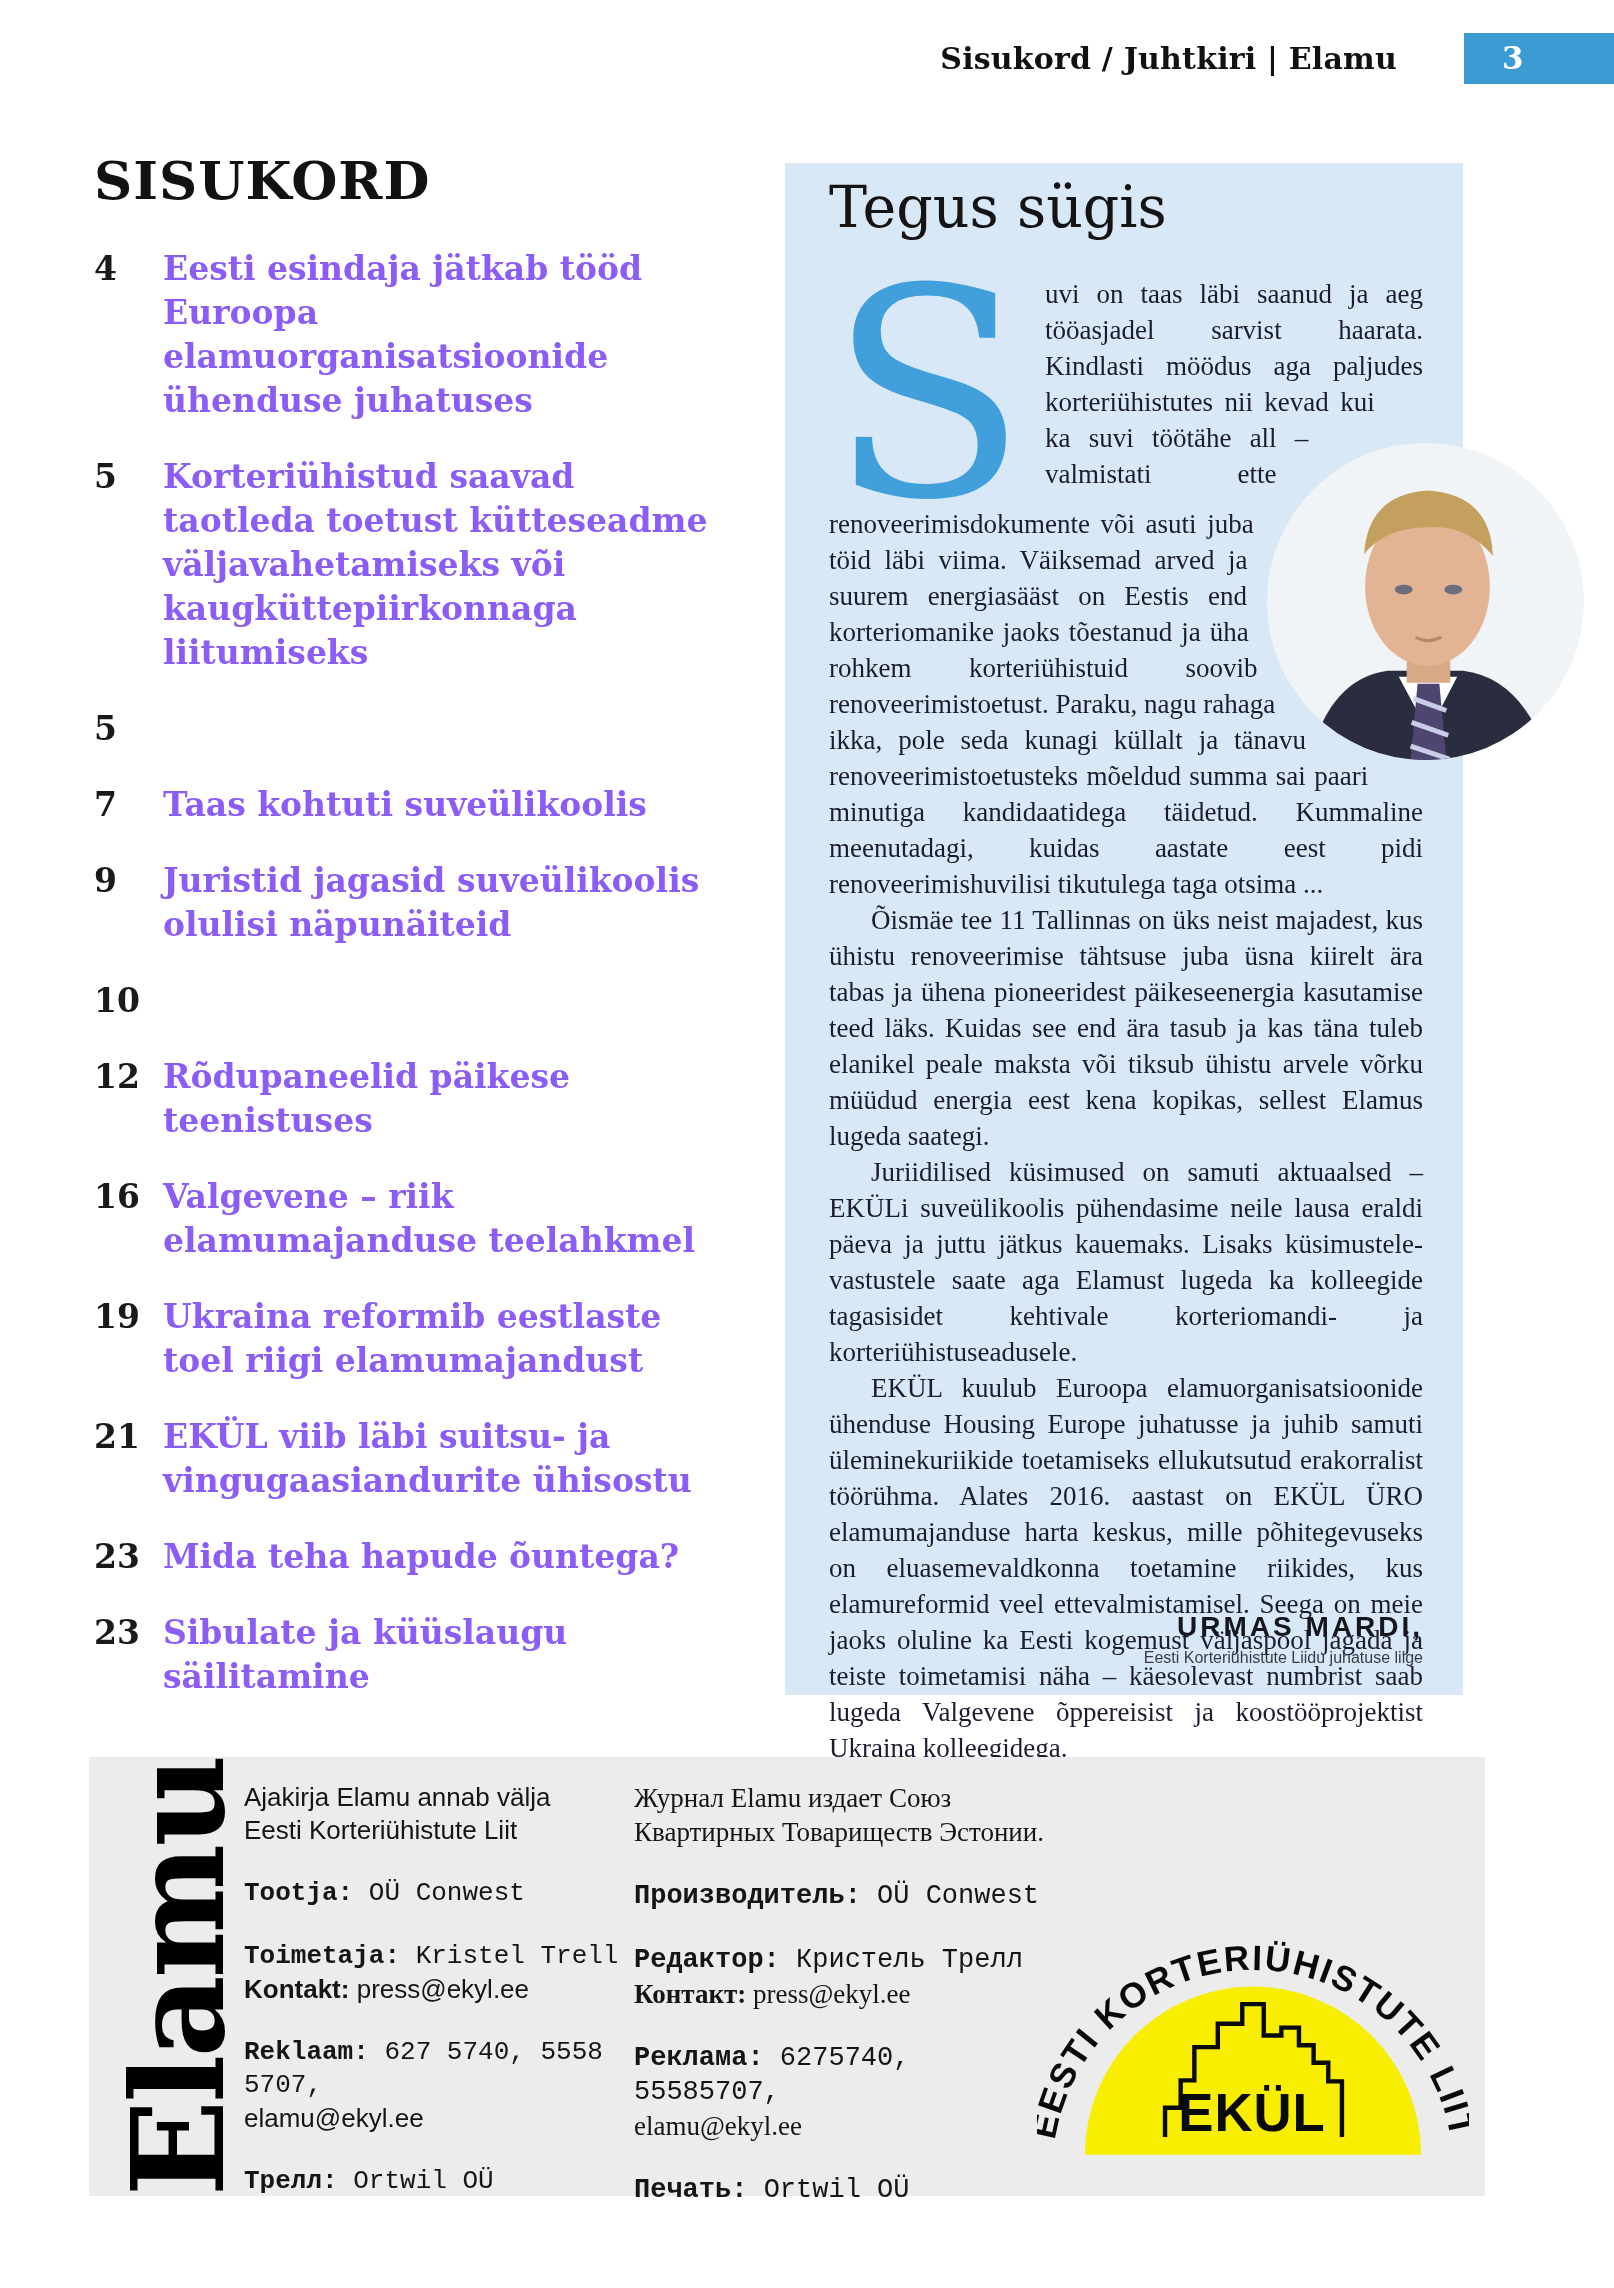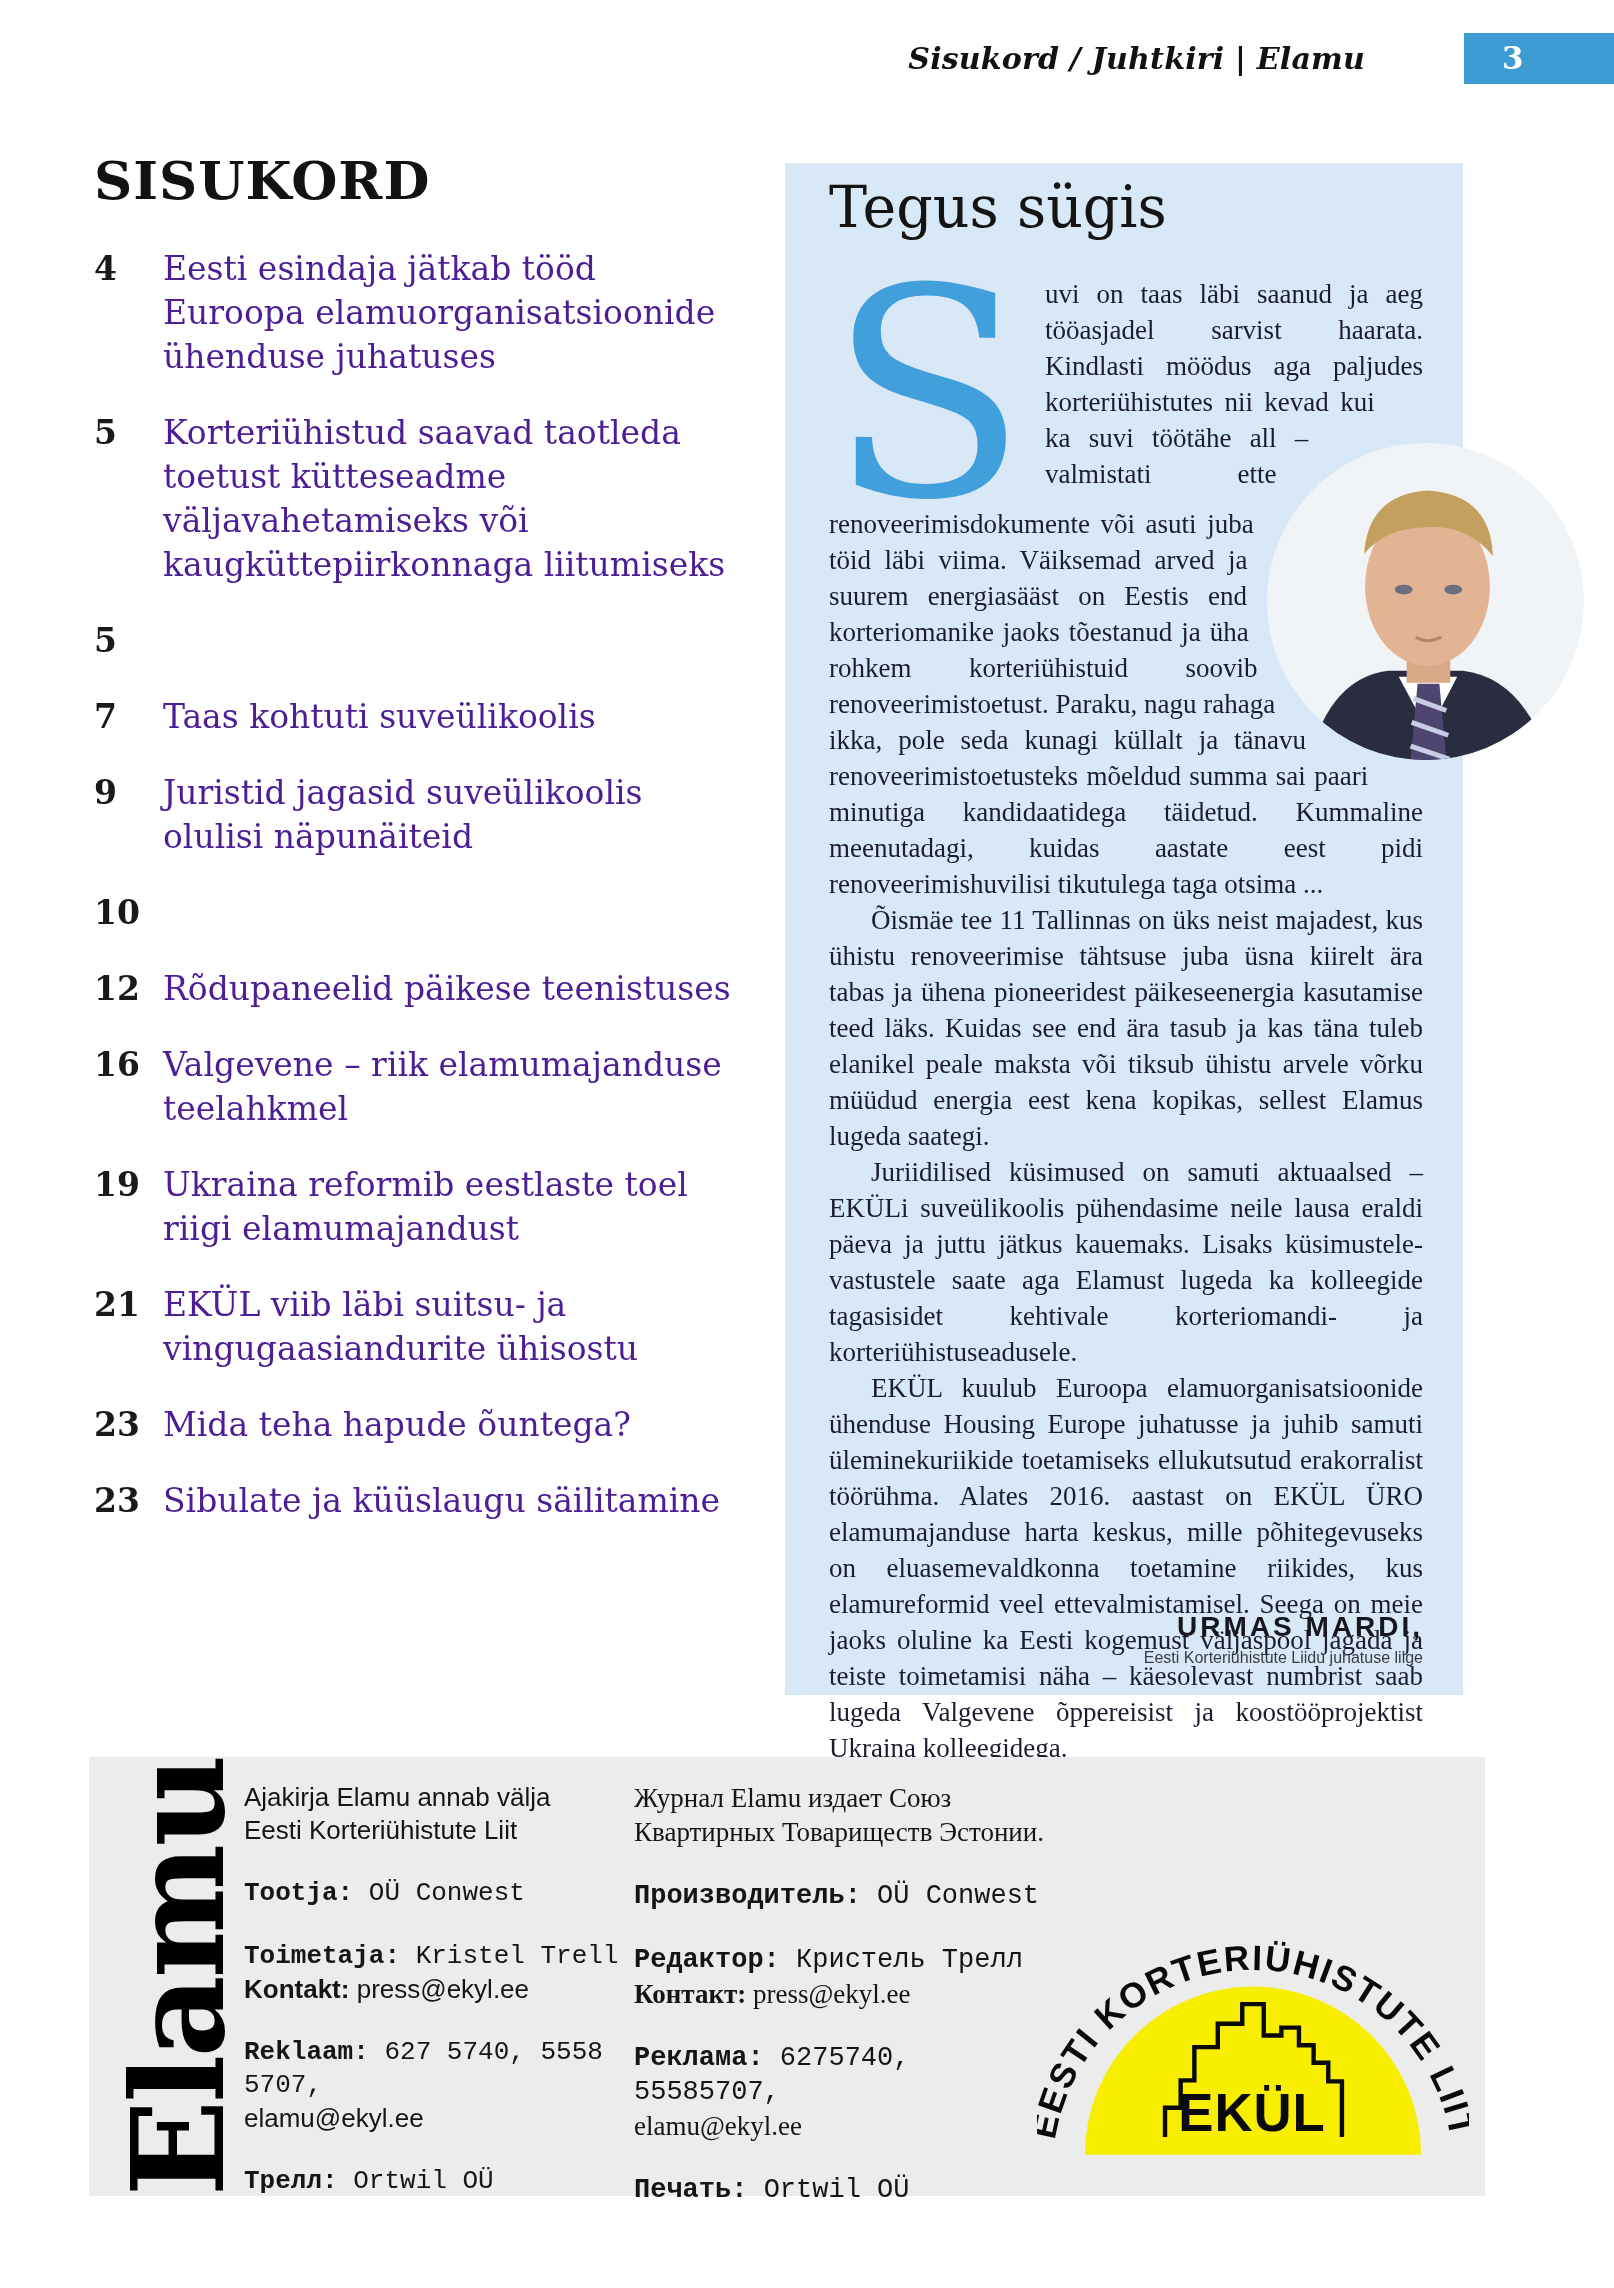--- a/index.html
+++ b/index.html
@@ -2,30 +2,30 @@
 <html><head>
 <meta charset="utf-8">
 <style>
   * { box-sizing: border-box; margin: 0; padding: 0; }
   html,body { background:#fff; }
   .page { position:relative; width:1615px; height:2289px; background:#ffffff; overflow:hidden;
           font-family:"Liberation Sans", sans-serif; }
 
   
   .hdr { position:absolute; top:33px; left:0; right:0; height:51px; display:flex; justify-content:flex-end; align-items:center; }
-  .hdr .crumb { font-family:"DejaVu Serif", serif; font-weight:700; font-size:30px; color:#111; margin-right:99px; letter-spacing:0.2px;font-style:italic; }
+  .hdr .crumb { font-family:"DejaVu Serif", serif; font-weight:700; font-size:30px; color:#111; margin-right:67px; letter-spacing:0.2px; }
   .hdr .pagenum { width:151px; height:51px; background:#3D9BD4; color:#fff; font-family:"DejaVu Serif", serif;
                   font-weight:700; font-size:31px; line-height:51px; padding-left:38px; }
 
   
   .toc { position:absolute; left:94px; top:149px; width:644px; }
   .toc h1 { font-family:"DejaVu Serif", serif; font-weight:700; font-size:53px; letter-spacing:1px; color:#121212; margin-bottom:36px; }
   .toc-row { display:flex; margin-bottom:32px; }
   .toc-row .num { flex:0 0 69px; font-family:"DejaVu Serif", serif; font-weight:700; font-size:33px; line-height:44px; color:#1a1a1a; }
-  .toc-row .ttl { font-family:"DejaVu Serif", serif; font-weight:400; font-size:33px; line-height:44px; color:#4c1d95; max-width:569px; }
+  .toc-row .ttl { font-family:"DejaVu Serif", serif; font-weight:700; font-size:33px; line-height:44px; color:#8b5cf6; max-width:569px; }
 
   
   .edit { position:absolute; left:785px; top:163px; width:678px; height:1532px; background:#D8E8F6; padding:12px 40px 30px 44px; }
   .edit h2 { font-family:"DejaVu Serif", serif; font-weight:400; font-size:57px; line-height:65px; color:#141414; margin-bottom:36px; }
   .edit p { font-family:"Liberation Serif", serif; font-size:27px; line-height:36px; color:#1c1c30; text-align:justify; }
   .edit p.ind { text-indent:42px; }
   .dc { float:left; font-family:"DejaVu Serif", serif; font-weight:400; color:#41A0DC;
         font-size:289px; line-height:222px; margin:8px 18px 0 0; }
   .pf { float:right; width:406px; height:485px; margin-right:-158px;
         shape-outside: circle(163px at 249px 314px); shape-margin:14px; }

